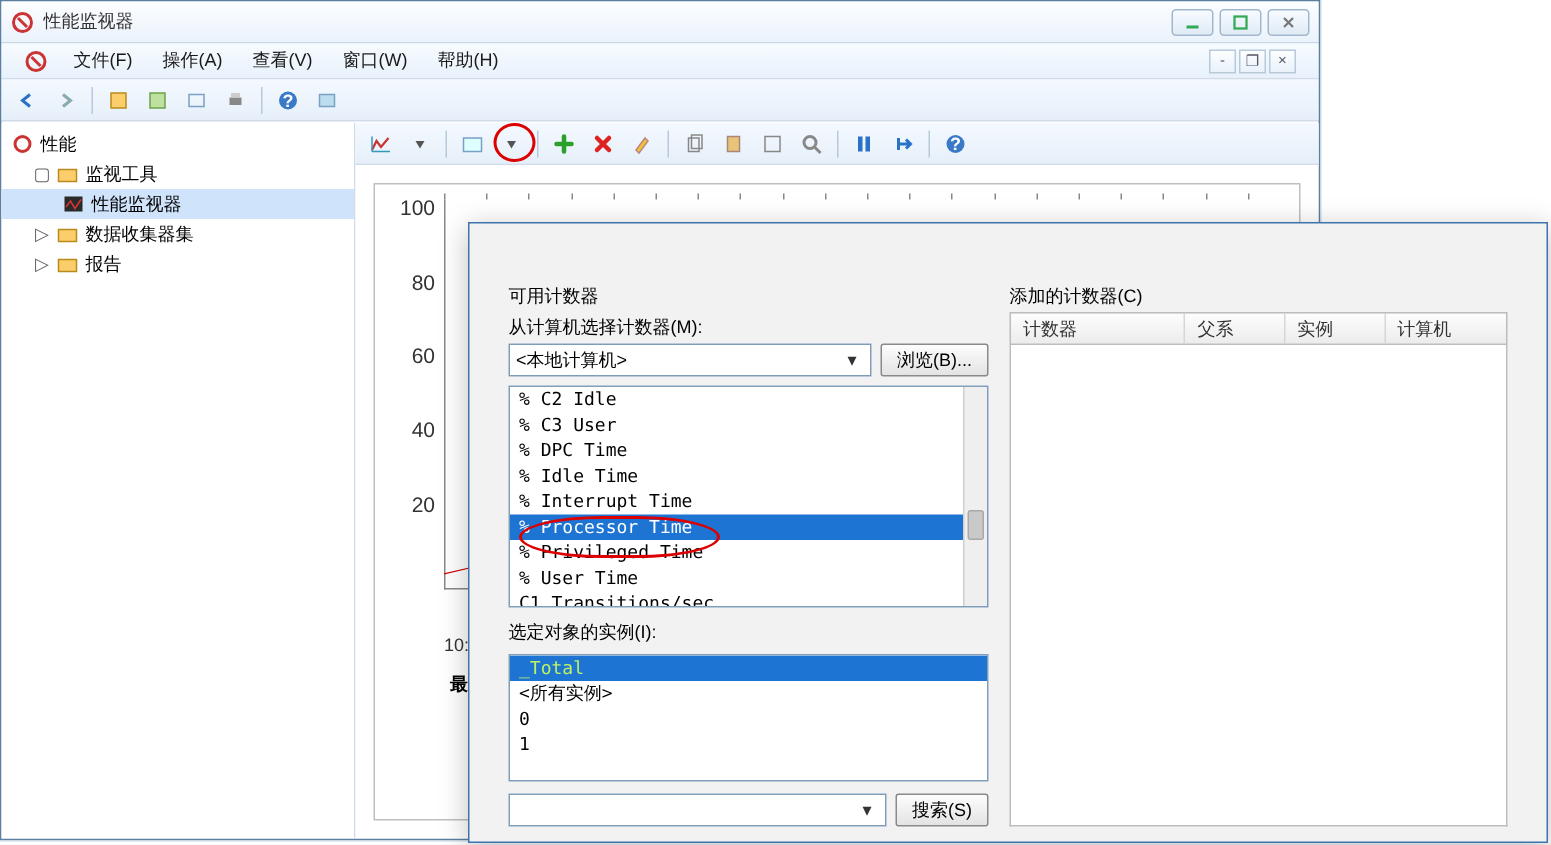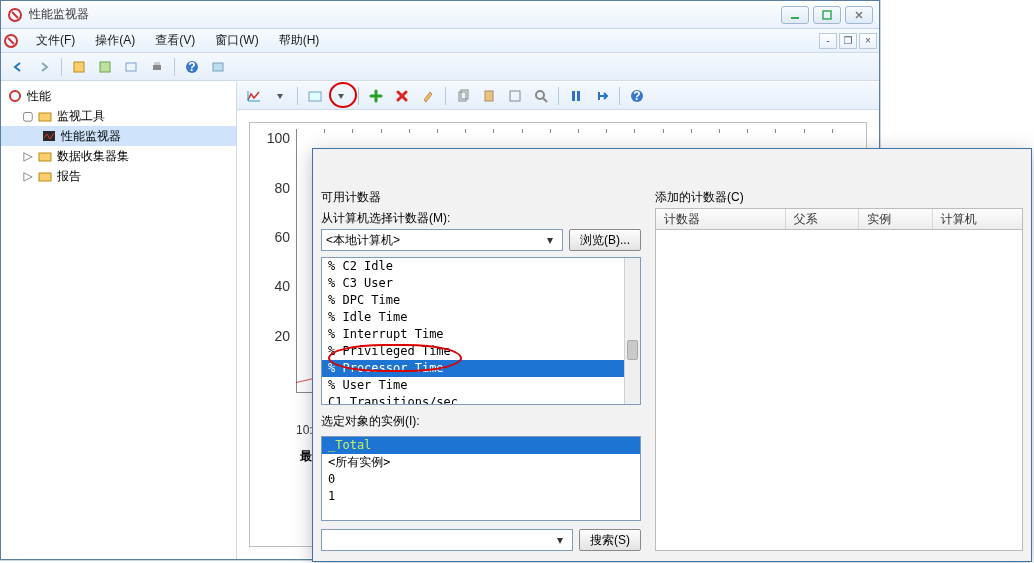--- a/index.html
+++ b/index.html
@@ -8,21 +8,21 @@
 
 .main-win { position: absolute; left: 0; top: 0; width: 880px; height: 560px; border: 1px solid #5a7fa0; background: #fff; box-shadow: 0 0 0 1px rgba(77,124,164,.3); }
 .titlebar { height: 28px; background: linear-gradient(#fdfeff,#eaf2fb); border-bottom: 1px solid #c9d6e6; display:flex; align-items:center; padding:0 6px; }
 .titlebar .ticon { width:16px; height:16px; margin-right:6px; display:inline-flex; align-items:center; justify-content:center; }
 .titlebar .title { flex:1; color:#333; }
 .winbtns { display:flex; gap:4px; }
 .winbtn { width:28px; height:18px; border:1px solid #9fb7cf; border-radius:3px; background:linear-gradient(#f7fbff,#dfeaf6); display:flex; align-items:center; justify-content:center; font-size:11px; color:#4a6; }
 .winbtn.close{ color:#777; }
 .winbtn svg{display:block}
 
-.menubar { height:24px; background:linear-gradient(#f6fbff,#e8f1fb); border-bottom:1px solid #cfdbe8; display:flex; align-items:center; padding:0 2px; gap:2px;}
+.menubar { height:24px; background:linear-gradient(#f6fbff,#e8f1fb); border-bottom:1px solid #cfdbe8; display:flex; align-items:center; padding:0 15px; gap:2px;}
 .menubar .micon{width:16px;height:16px;margin-right:6px;}
 .menubar .mitem{ padding:2px 8px; color:#1a1a1a; border:1px solid transparent; border-radius:2px;}
 .menubar .spacer{flex:1}
 .mdibtns{display:flex;gap:2px}
 .mdibtn{width:18px;height:16px;border:1px solid #b8c9da;background:linear-gradient(#fdfeff,#e9f1fa);display:flex;align-items:center;justify-content:center;font-size:10px;color:#556;}
 
 .toolbar1{height:28px;background:linear-gradient(#f4f9ff,#e6eff9);border-bottom:1px solid #cfdbe8;display:flex;align-items:center;padding:0 6px;gap:4px;}
 .tbtn{width:22px;height:22px;display:flex;align-items:center;justify-content:center;border:1px solid transparent;border-radius:2px;}
 .tsep{width:1px;height:18px;background:#b8c9da;margin:0 2px;}
 
@@ -51,21 +51,21 @@
 .tick{position:absolute;top:0;width:1px;height:4px;background:#888;}
 .xlabel-row{position:absolute;left:46px;top:300px;font-size:11px;color:#333;}
 .legend-row{position:absolute;left:50px;top:325px;font-size:12px;color:#000;}
 .add-circle{position:absolute;border:2px solid #d00;border-radius:50%;pointer-events:none;}
 
 
 .dlg{position:absolute;left:312px;top:148px;width:720px;height:414px;border:1px solid #3e74ad;background:#f2f2f2;box-shadow:0 4px 18px rgba(0,0,0,.25);}
 .dlg-title{height:28px;background:linear-gradient(#6ea6de,#3e78b7);color:#fff;display:flex;align-items:center;padding:0 8px;font-size:12px;}
 .dlg-title .t{flex:1}
 .dlg-close{width:40px;height:18px;background:linear-gradient(#e97a6e,#c9402f);border:1px solid #8e2a1d;border-radius:2px;display:flex;align-items:center;justify-content:center;color:#fff;font-weight:bold;font-size:11px;}
-.dlg-body{position:absolute;top:28px;left:0;right:0;bottom:0;padding:10px 8px;display:flex;gap:14px;}
+.dlg-body{position:absolute;top:28px;left:0;right:0;bottom:0;padding:10px 26px;display:flex;gap:14px;}
 .dlg-left{width:320px;display:flex;flex-direction:column;}
 .dlg-right{flex:1;display:flex;flex-direction:column;}
 .field-label{margin:2px 0 2px 0;color:#000;}
 .combo-row{display:flex;gap:6px;align-items:center;justify-content:center;}
 .combo{height:22px;border:1px solid #7f9db9;background:#fff;flex:1;display:flex;align-items:center;padding:0 4px;justify-content:space-between;}
 .combo .dd{width:16px;text-align:center;color:#333;}
 .btn{height:22px;padding:0 10px;border:1px solid #8a8a8a;background:linear-gradient(#fdfdfd,#e3e3e3);border-radius:2px;display:inline-flex;align-items:center;}
 
 .listbox{margin-top:6px;border:1px solid #7f9db9;background:#fff;height:150px;overflow:hidden;position:relative;}
 .listbox .sb{position:absolute;right:0;top:0;bottom:0;width:16px;background:#efefef;border-left:1px solid #cfcfcf;}
@@ -377,22 +377,22 @@
         <button class="btn">浏览(B)...</button>
       </div>
 
       <div class="listbox" style="position:relative">
         <div id="counters-list">
             <div class="li">% C2 Idle</div>
             <div class="li">% C3 User</div>
             <div class="li">% DPC Time</div>
             <div class="li">% Idle Time</div>
             <div class="li">% Interrupt Time</div>
+            <div class="li sel">% Processor Time</div>
             <div class="li">% Privileged Time</div>
-            <div class="li sel">% Processor Time</div>
             <div class="li">% User Time</div>
             <div class="li">C1 Transitions/sec</div>
           </div>
         <div class="sb">
             <div class="thumb"></div>
           </div>
         <div class="ellipse-mark" style="left:6px;top:86px;width:134px;height:28px;"></div>
       </div>
 
       <div class="field-label" style="margin-top:8px">选定对象的实例(I):</div>

